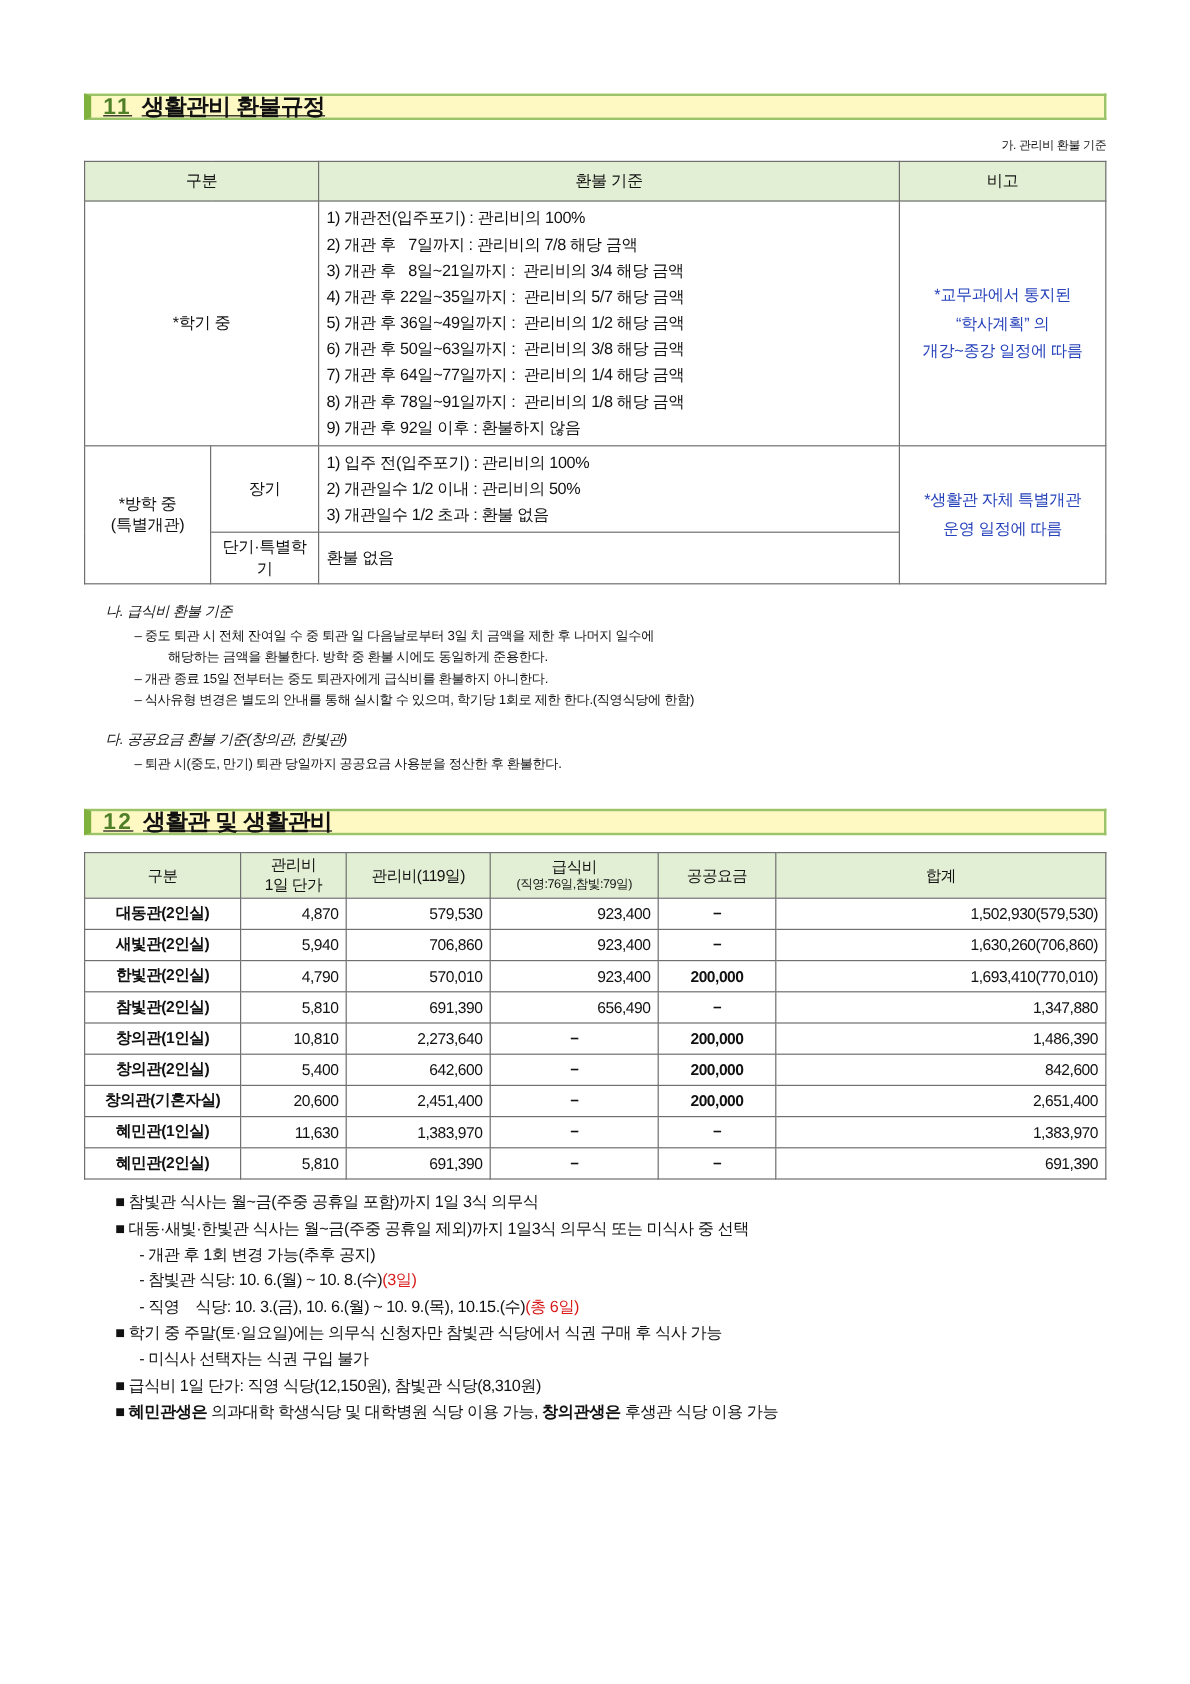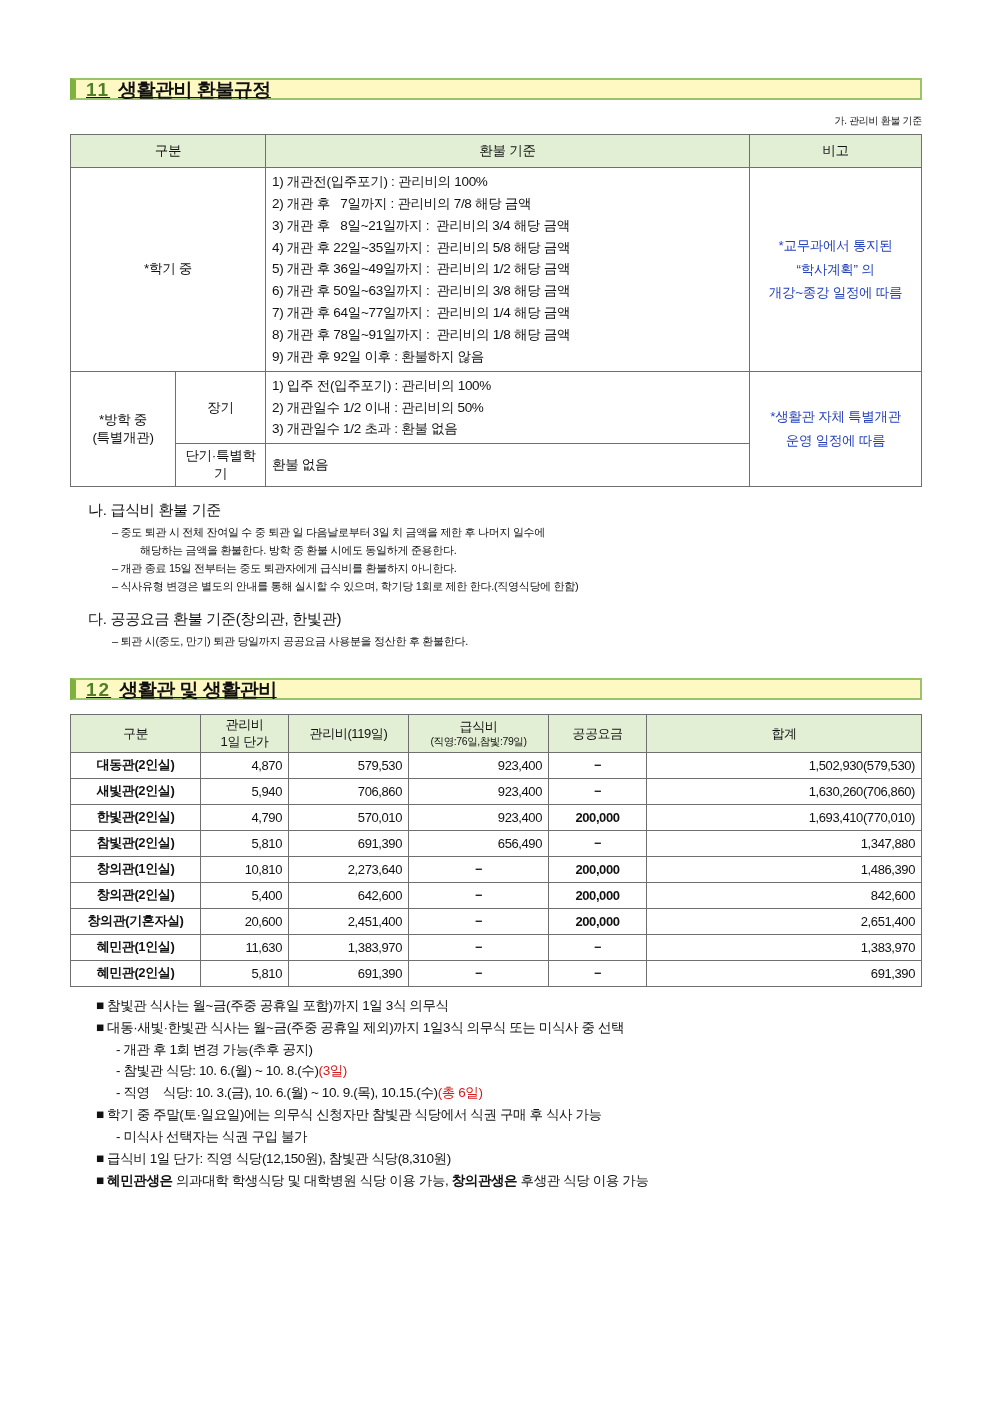--- a/index.html
+++ b/index.html
@@ -83,23 +83,24 @@
   }
   .list-cell {
     line-height: 1.62;
     font-size: 13.5px;
     padding: 6px 10px;
   }
   .list-cell .li { white-space: pre; }
 
   
   .b-head {
-    font-size: 15px;
+    font-size: 12px;
     margin: 14px 0 4px 18px;
     letter-spacing: -0.3px;
+    font-style: italic;
   }
   .dash-list {
     margin: 0 0 0 42px;
     font-size: 11px;
     line-height: 1.62;
     letter-spacing: -0.3px;
   }
   .dash-list div { text-indent: -12px; padding-left: 12px; }
   .indent2 { margin-left: 28px; text-indent: 0 !important; padding-left: 0 !important; }
 
@@ -164,21 +165,21 @@
       <th colspan="2">구분</th>
       <th>환불 기준</th>
       <th>비고</th>
     </tr>
     <tr>
       <td colspan="2" class="cellc">*학기 중</td>
       <td class="list-cell">
         <div class="li">1) 개관전(입주포기) : 관리비의 100%</div>
         <div class="li">2) 개관 후   7일까지 : 관리비의 7/8 해당 금액</div>
         <div class="li">3) 개관 후   8일~21일까지 :  관리비의 3/4 해당 금액</div>
-        <div class="li">4) 개관 후 22일~35일까지 :  관리비의 5/8 해당 금액</div>
+        <div class="li">4) 개관 후 22일~35일까지 :  관리비의 5/7 해당 금액</div>
         <div class="li">5) 개관 후 36일~49일까지 :  관리비의 1/2 해당 금액</div>
         <div class="li">6) 개관 후 50일~63일까지 :  관리비의 3/8 해당 금액</div>
         <div class="li">7) 개관 후 64일~77일까지 :  관리비의 1/4 해당 금액</div>
         <div class="li">8) 개관 후 78일~91일까지 :  관리비의 1/8 해당 금액</div>
         <div class="li">9) 개관 후 92일 이후 : 환불하지 않음</div>
       </td>
       <td class="blue">
         <div>*교무과에서 통지된</div>
         <div>“학사계획” 의</div>
         <div>개강~종강 일정에 따름</div>

